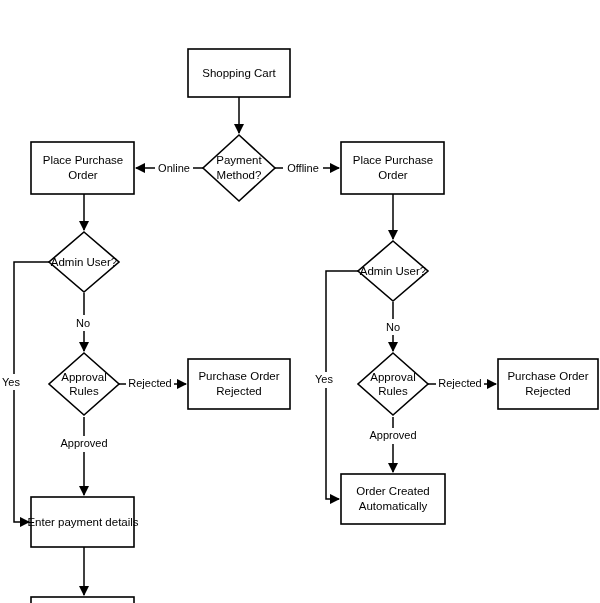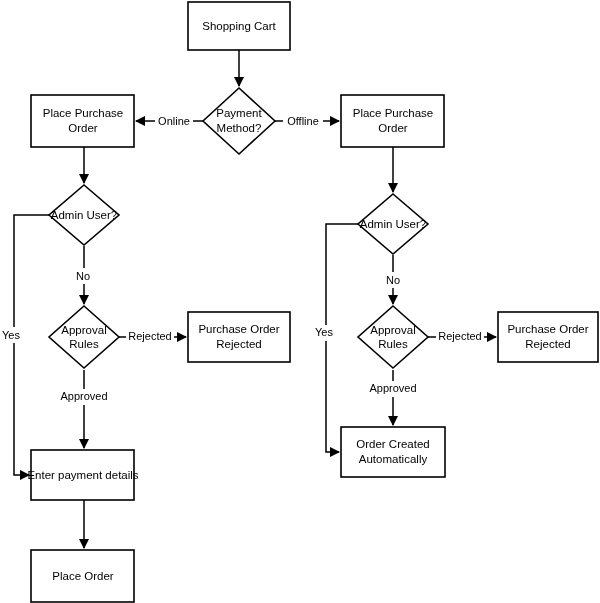--- a/index.html
+++ b/index.html
@@ -10,20 +10,21 @@
   body {
     width: 600px;
     height: 603px;
     font-family: "Liberation Sans", sans-serif;
     overflow: hidden;
   }
   #flow-root {
     position: relative;
     width: 600px;
     height: 461px;
+    margin-top: 47px;
   }
   svg.flow {
     display: block;
     width: 600px;
     height: 603px;
   }
   .node-shape {
     fill: #ffffff;
     stroke: #000000;
     stroke-width: 1.6;

